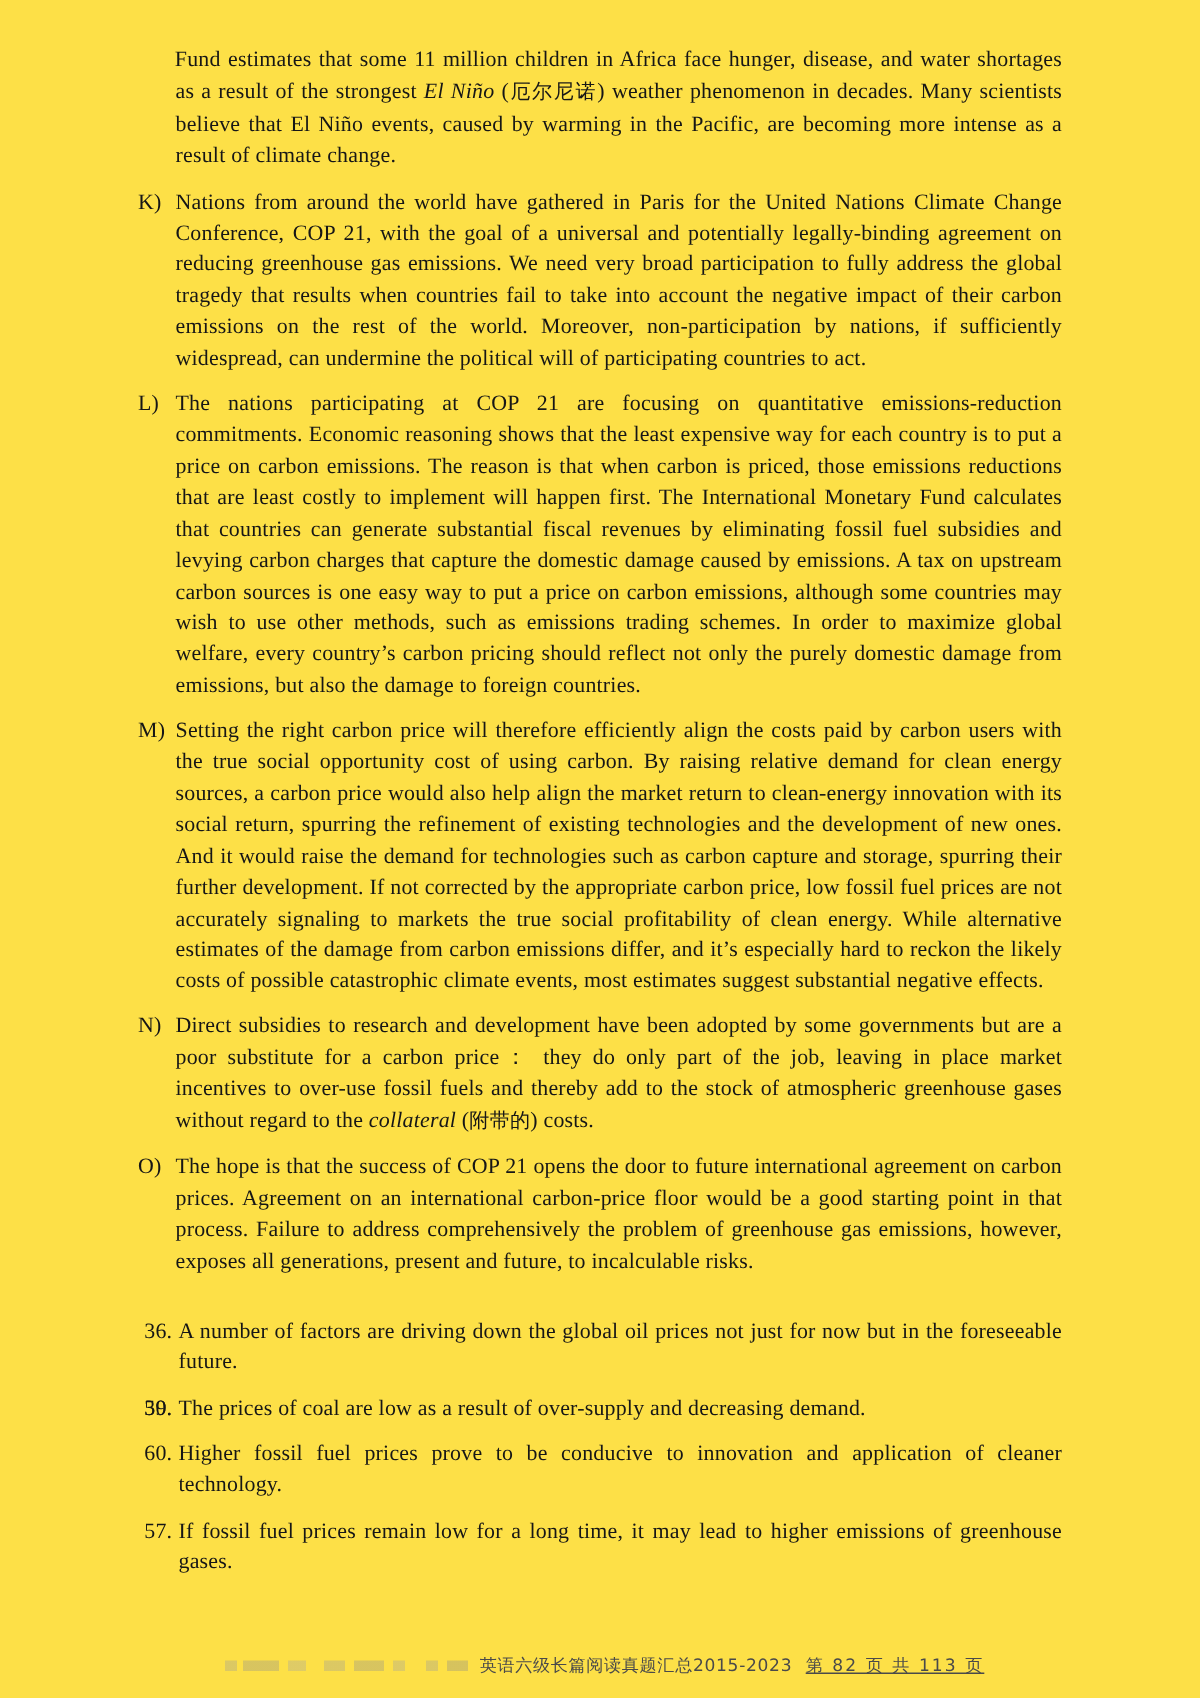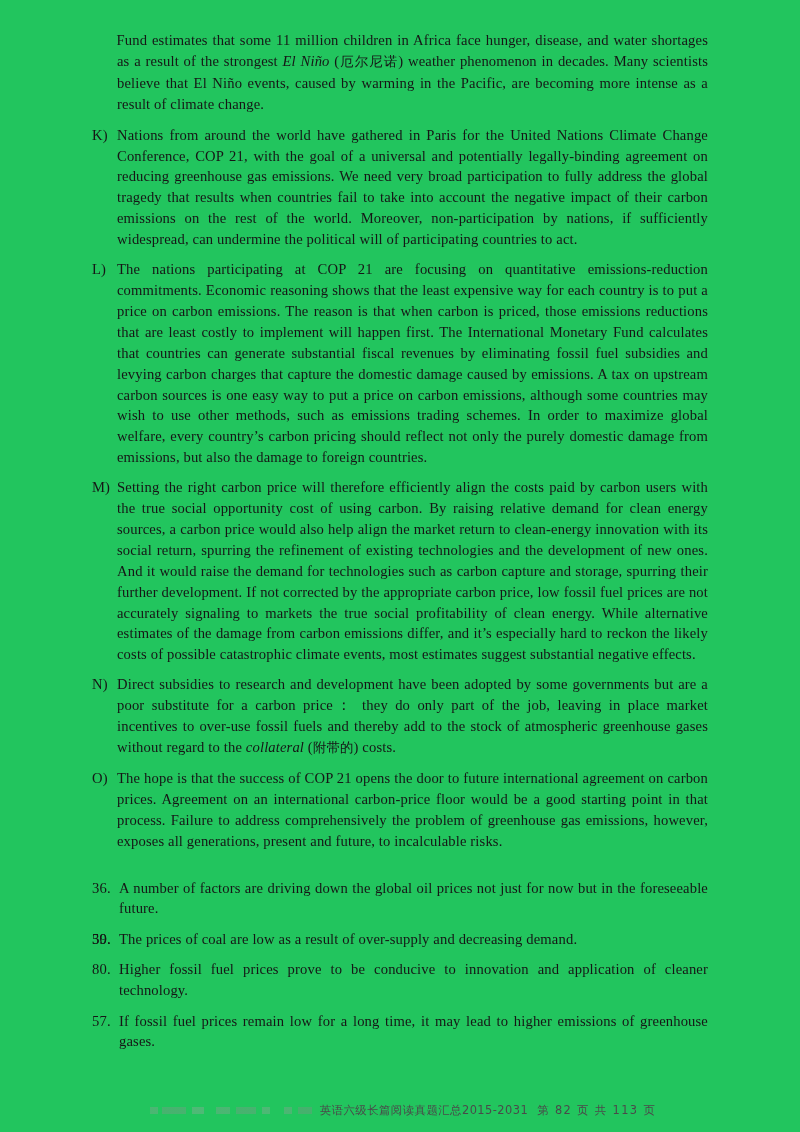--- a/index.html
+++ b/index.html
@@ -13,21 +13,21 @@
     background: #ffffff;
     font-family: "Liberation Serif", "DejaVu Serif", serif;
     color: #1b1b1b;
     overflow: hidden;
   }
 
   .page {
     position: relative;
     width: 800px;
     height: 1132px;
-    background: #22c55e;
+    background: #fde047;
     box-sizing: border-box;
     padding: 30px 92px 0 92px;
   }
 
   
   .para {
     font-size: 14.6px;
     line-height: 20.9px;
     text-align: justify;
     text-justify: inter-word;
@@ -90,21 +90,21 @@
     padding-left: 27px;
     margin: 0 0 9.5px 0;
     color: #161616;
     letter-spacing: 0.01em;
   }
   .stmt .num {
     position: absolute;
     left: 0;
     top: 0;
     width: 27px;
-    text-align: left;
+    text-align: center;
   }
 
   
   .footer {
     position: absolute;
     left: 0;
     right: 0;
     bottom: 14px;
     text-align: center;
     font-size: 11.4px;
@@ -133,21 +133,21 @@
         rgba(255,255,255,0) 86px, rgba(255,255,255,0) 92px,
         #8f8f8f 92px, #8f8f8f 112px,
         rgba(255,255,255,0) 112px, rgba(255,255,255,0) 118px,
         #a0a0a0 118px, #a0a0a0 126px,
         rgba(255,255,255,0) 126px, rgba(255,255,255,0) 140px,
         #9a9a9a 140px, #9a9a9a 148px,
         rgba(255,255,255,0) 148px, rgba(255,255,255,0) 154px,
         #8a8a8a 154px, #8a8a8a 168px);
   }
   .footer .ft-title { margin-right: 9px; }
-  .footer .ft-page  { letter-spacing: 0.12em; }
+  .footer .ft-page  { letter-spacing: 0.12em; text-decoration: underline; }
 </style>
 </head>
 <body>
 
 <div class="page">
 
   <div class="body-text">
 
     <p class="para cont">Fund estimates that some 11 million children in Africa face hunger, disease, and water shortages as a result of the strongest <em class="it">El Niño</em> (<span class="zh">厄尔尼诺</span>) weather phenomenon in decades. Many scientists believe that El Niño events, caused by warming in the Pacific, are becoming more intense as a result of climate change.</p>
 
@@ -182,26 +182,26 @@
     <p class="stmt">
       <span class="num">50.</span>
     </p>
 
 
     <p class="stmt">
       <span class="num">39.</span><span>The prices of coal are low as a result of over-supply and decreasing demand.</span>
     </p>
 
     <p class="stmt">
-      <span class="num">80.</span><span>Higher fossil fuel prices prove to be conducive to innovation and application of cleaner technology.</span>
+      <span class="num">60.</span><span>Higher fossil fuel prices prove to be conducive to innovation and application of cleaner technology.</span>
     </p>
 
     <p class="stmt">
       <span class="num">57.</span><span>If fossil fuel prices remain low for a long time, it may lead to higher emissions of greenhouse gases.</span>
     </p>
 
   </div>
 
   <div class="footer">
-    <span class="smudge"></span><span class="ft-title">英语六级长篇阅读真题汇总2015-2031</span><span class="ft-page">第 82 页 共 113 页</span>
+    <span class="smudge"></span><span class="ft-title">英语六级长篇阅读真题汇总2015-2023</span><span class="ft-page">第 82 页 共 113 页</span>
   </div>
 
 </div>
 
 </body></html>

